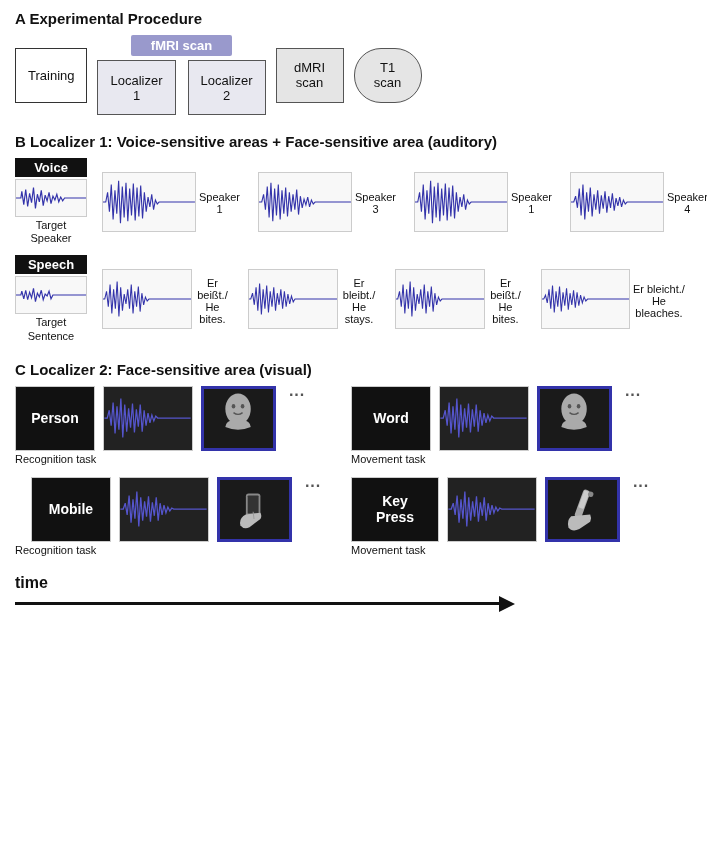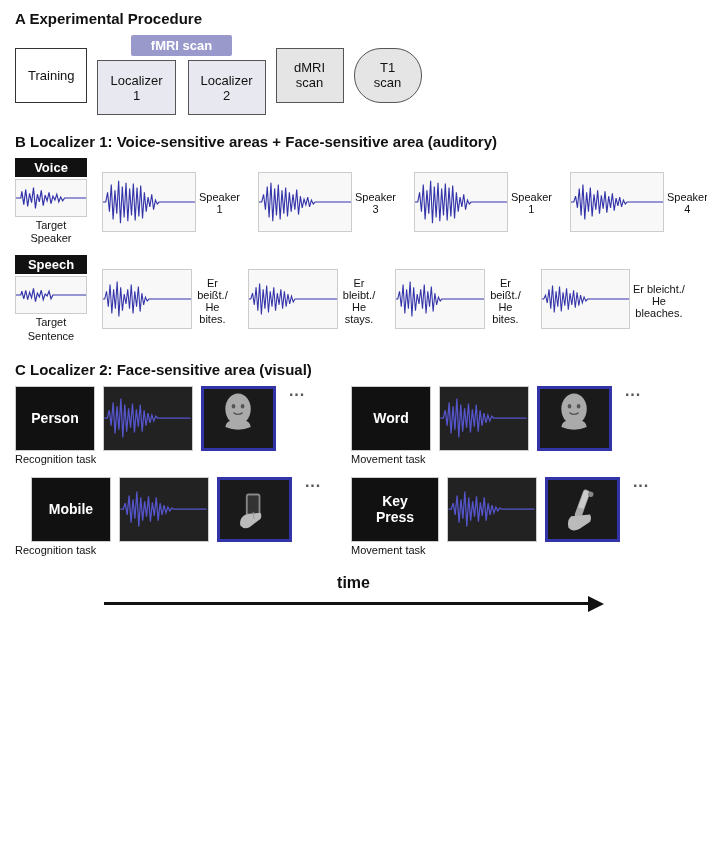--- a/index.html
+++ b/index.html
@@ -164,21 +164,21 @@
     }
     .caption-row {
       font-size: 11px;
       margin-top: 2px;
     }
 
     
     .time-arrow-section {
       display: flex;
       flex-direction: column;
-      align-items: center;
+      align-items: flex-start;
       margin-top: 10px;
     }
     .time-arrow {
       display: flex;
       align-items: center;
       width: 500px;
     }
     .arrow-line {
       flex: 1;
       height: 3px;

